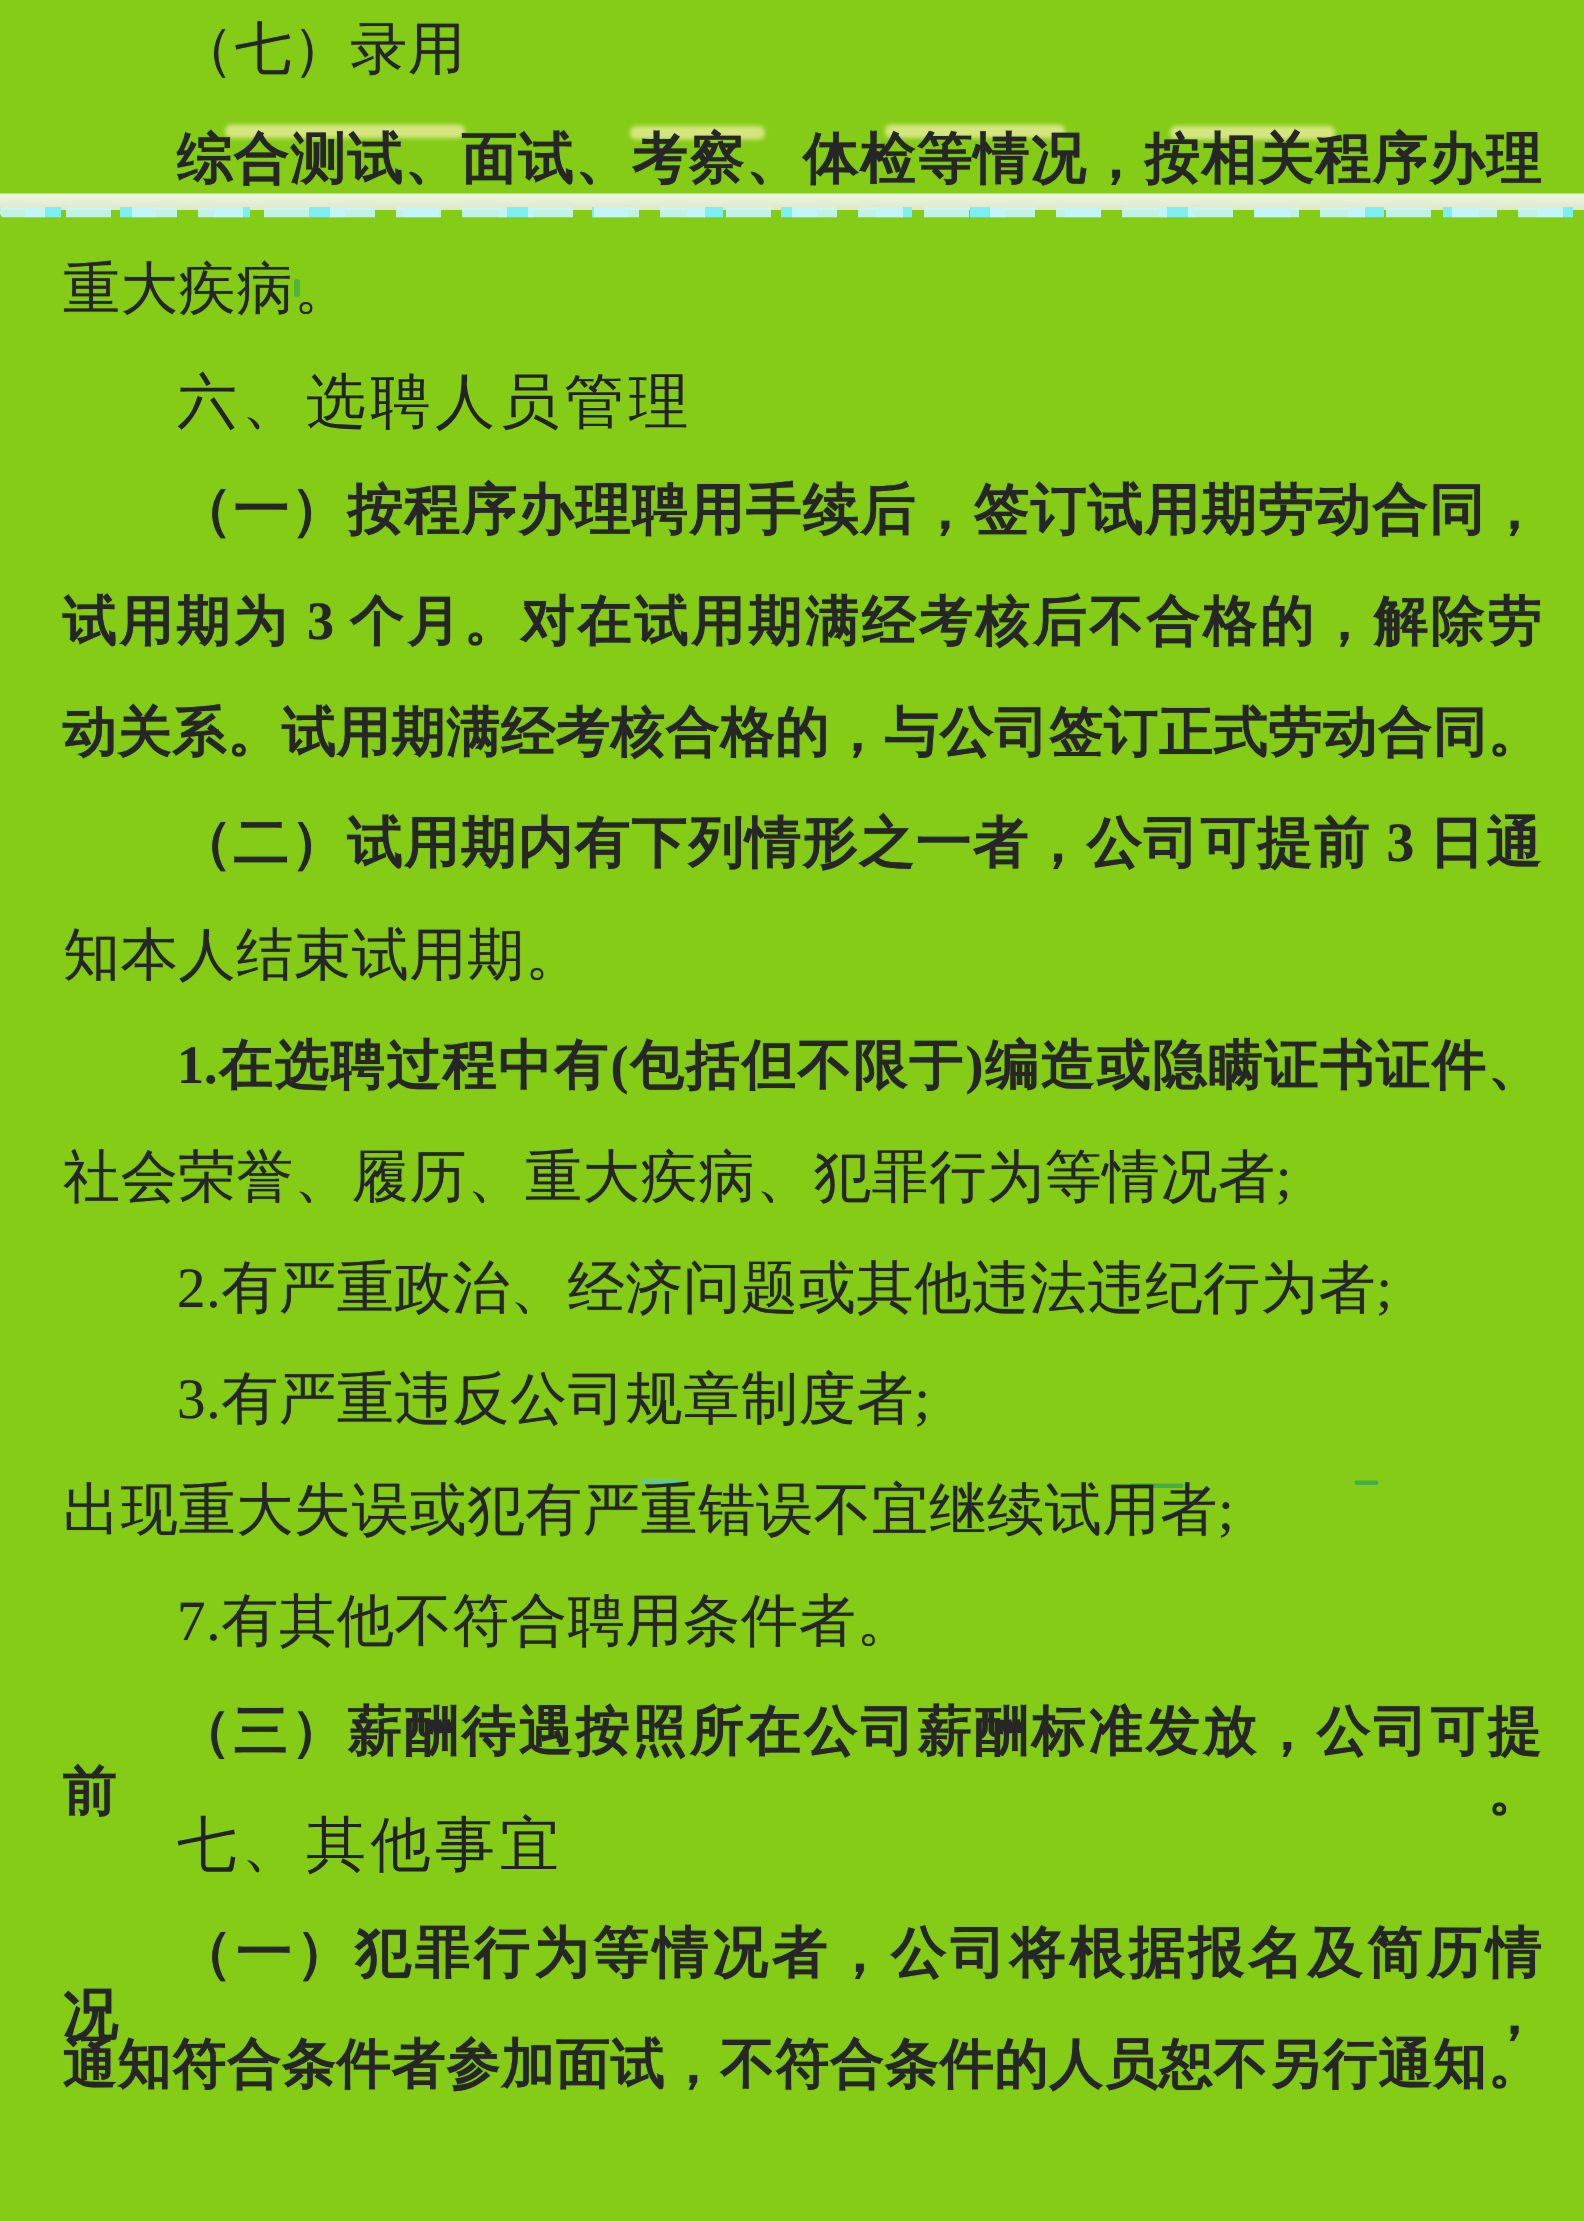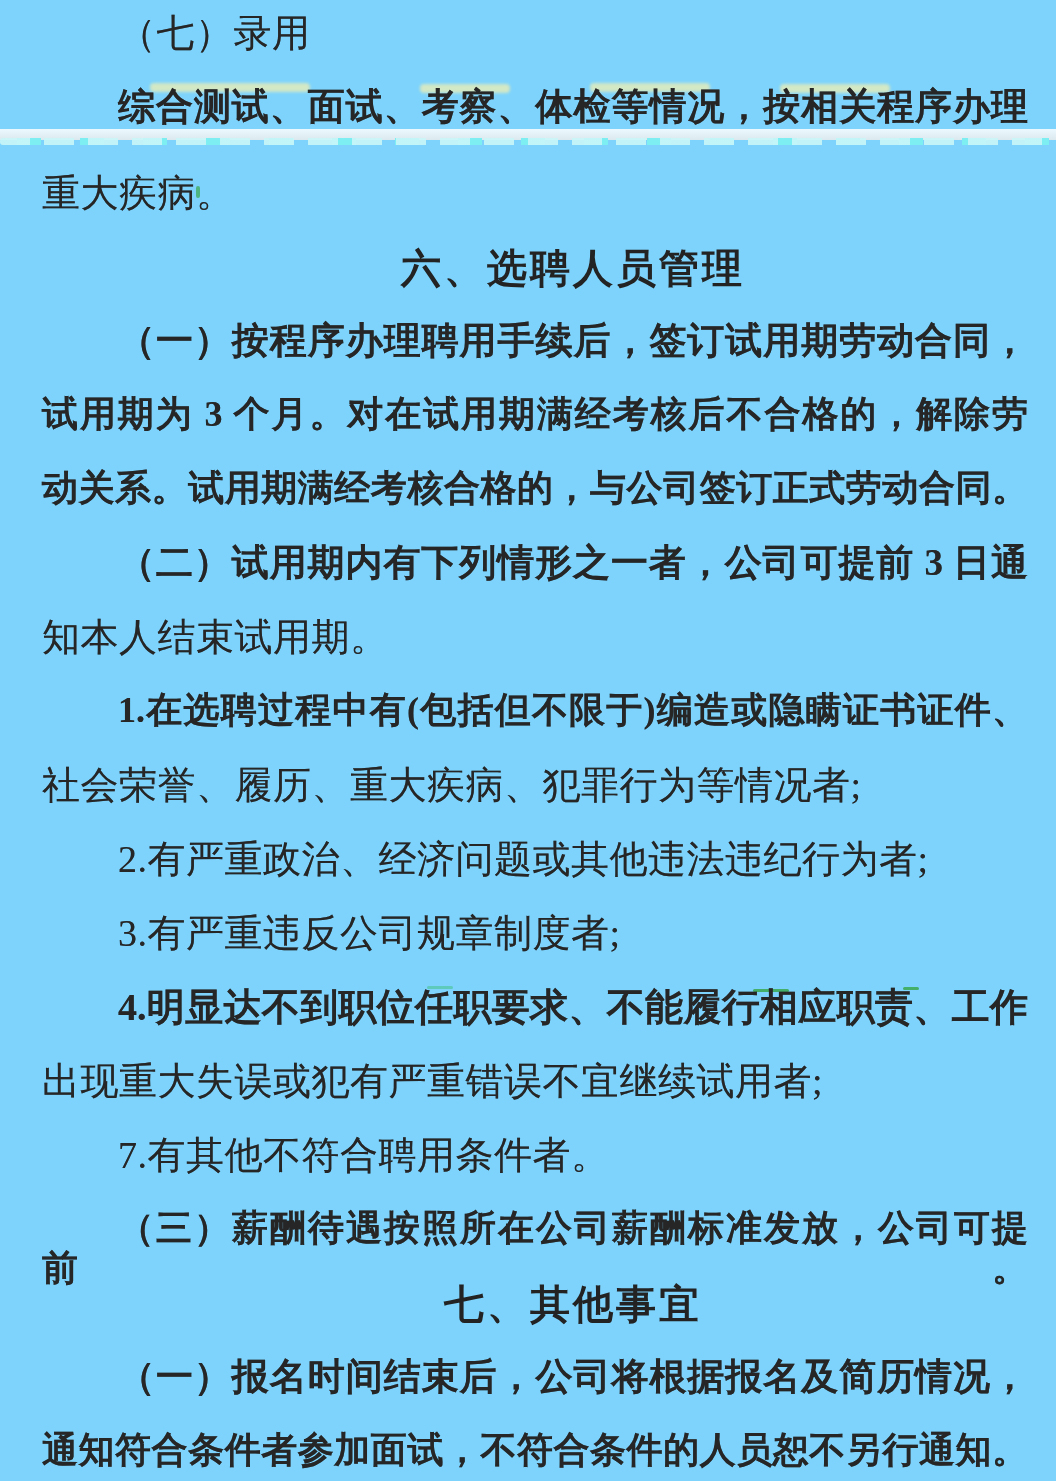--- a/index.html
+++ b/index.html
@@ -1,20 +1,20 @@
 <!DOCTYPE html>
 <html lang="zh"><head>
 <meta charset="utf-8">
 <title>Scanned recruitment document</title>
 <style>
   html,body{margin:0;padding:0;background:#ffffff;}
   .page{
     position:relative;
     width:1056px;height:1481px;
-    background:#7dd3fc;
+    background:#84cc16;
     overflow:hidden;
     font-family:"Liberation Serif","DejaVu Serif",serif;
     color:#262626;
   }
   .content{
     position:relative;
     padding:12px 28px 0 42px;
   }
   .line{
     height:74px;
@@ -31,26 +31,25 @@
     text-align-last:justify;
     text-justify:inter-character;
     letter-spacing:0;
     font-weight:bold;
   }
   .s37{ font-size:37px; }
   .s36{ font-size:36px; }
   .tall{ margin-bottom:12px; }
   .heading{
     font-family:"Liberation Sans","DejaVu Sans",sans-serif;
-    font-weight:700;
+    font-weight:400;
     font-size:40px;
     letter-spacing:3px;
     color:#232323;
     text-shadow:none;
-    text-align:center;
   }
   
   .gray-smear{
     position:absolute;left:0;top:129px;width:1056px;height:11px;
     background:linear-gradient(#ffffff,#ececec);
     opacity:0.85;
   }
   .dash-sep{
     position:absolute;left:0;top:138px;width:1056px;height:7px;
     background:
@@ -102,22 +101,21 @@
     <div class="line para heading">六、选聘人员管理</div>
     <div class="line para fill s37">（一）按程序办理聘用手续后，签订试用期劳动合同，</div>
     <div class="line fill s36">试用期为 3 个月。对在试用期满经考核后不合格的，解除劳</div>
     <div class="line fill s36">动关系。试用期满经考核合格的，与公司签订正式劳动合同。</div>
     <div class="line para fill s37">（二）试用期内有下列情形之一者，公司可提前 3 日通</div>
     <div class="line">知本人结束试用期。</div>
     <div class="line para fill s36">1.在选聘过程中有(包括但不限于)编造或隐瞒证书证件、</div>
     <div class="line">社会荣誉、履历、重大疾病、犯罪行为等情况者;</div>
     <div class="line para">2.有严重政治、经济问题或其他违法违纪行为者;</div>
     <div class="line para">3.有严重违反公司规章制度者;</div>
-    <div class="line para fill">4.明显达不到职位任职要求、不能履行相应职责、工作</div>
     <div class="line">出现重大失误或犯有严重错误不宜继续试用者;</div>
     <div class="line para">7.有其他不符合聘用条件者。</div>
     <div class="line para fill s36">（三）薪酬待遇按照所在公司薪酬标准发放，公司可提前。</div>
     <div class="line para heading">七、其他事宜</div>
-    <div class="line para fill s37">（一）报名时间结束后，公司将根据报名及简历情况，</div>
+    <div class="line para fill s37">（一）犯罪行为等情况者，公司将根据报名及简历情况，</div>
     <div class="line fill s36">通知符合条件者参加面试，不符合条件的人员恕不另行通知。</div>
   </div>
 
 </div>
 
 </body></html>

